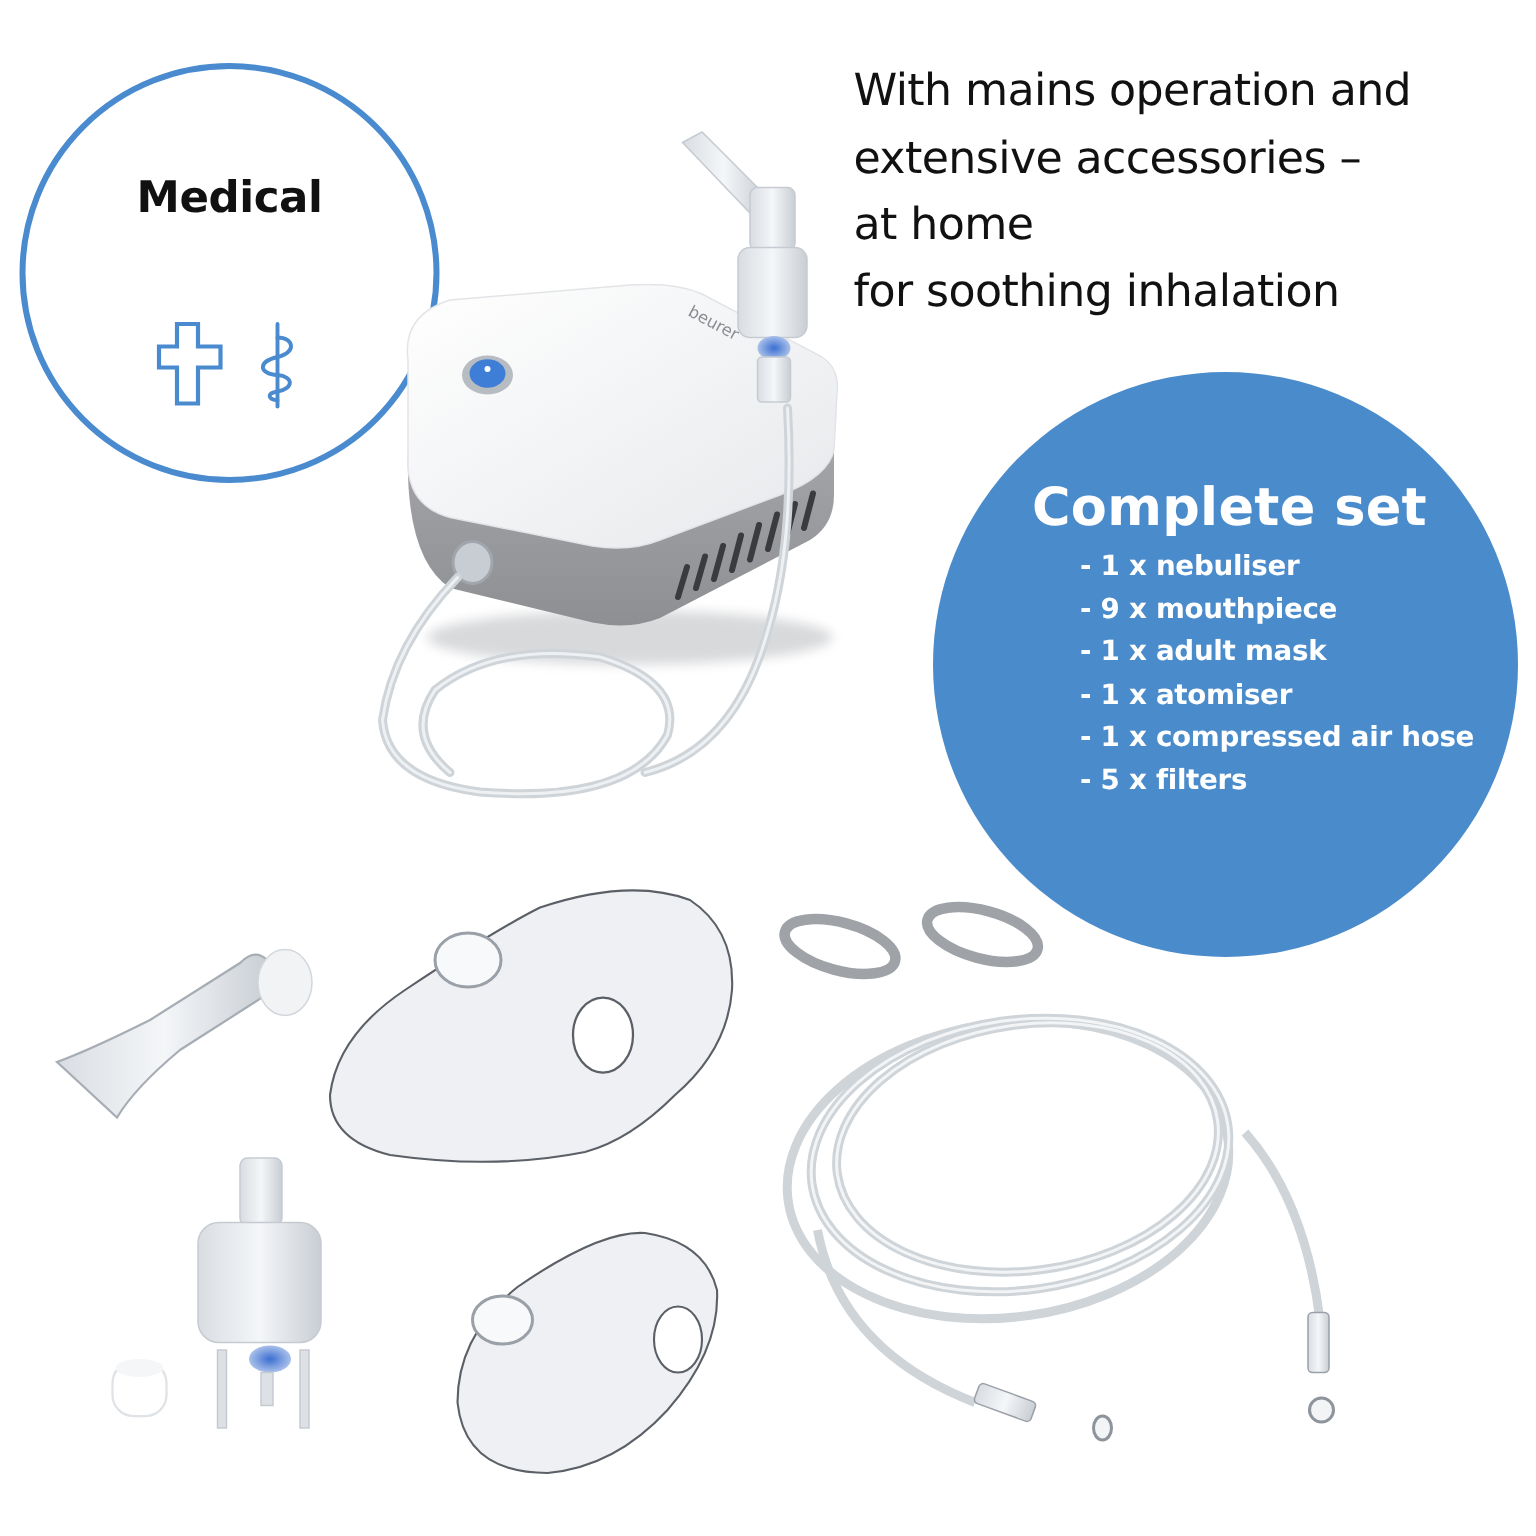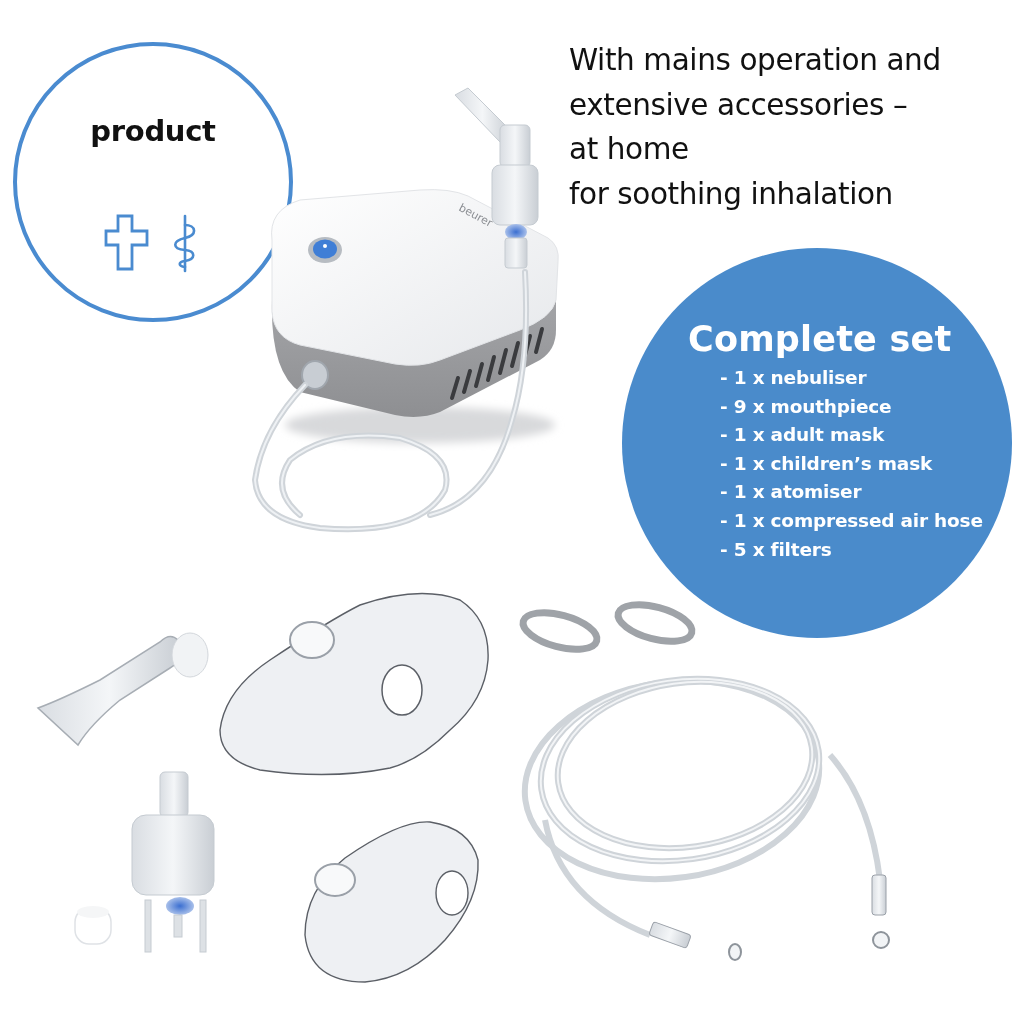--- a/index.html
+++ b/index.html
@@ -28,21 +28,21 @@
                  letter-spacing:-0.2px; white-space:nowrap; }
 
   svg { display:block; }
   .brand { font-family:"DejaVu Sans", sans-serif; }
 </style>
 </head>
 <body>
 
 <div class="abs badge-circle"></div>
 <div class="abs badge-title">
-  <div>product</div>
+  <div>Medical</div>
 </div>
 <div class="abs badge-icons">
   <svg width="100" height="60" viewBox="0 0 100 60">
     <g>
       <path d="M14 3 H28 V18 H43 V32 H28 V56 H14 V32 H2 V18 H14 Z" fill="none" stroke="#4a8bd0" stroke-width="2.8" stroke-linejoin="miter"></path>
     </g>
     <g fill="none" stroke="#4a8bd0" stroke-width="2.6" stroke-linecap="round">
       <line x1="81" y1="3" x2="81" y2="58"></line>
       <path d="M81 12 C92 12 94 22 81 25 C68 28 68 36 81 37 C92 38 92 46 81 48 C74 49 74 53 81 54"></path>
     </g>
@@ -55,21 +55,20 @@
   <div>at home</div>
   <div>for soothing inhalation</div>
 </div>
 
 <div class="abs set-circle"></div>
 <div class="abs set-title">Complete set</div>
 <ul class="abs set-list">
   <li>- 1 x nebuliser</li>
   <li>- 9 x mouthpiece</li>
   <li>- 1 x adult mask</li>
-  <li>- 1 x children’s mask</li>
   <li>- 1 x atomiser</li>
   <li>- 1 x compressed air hose</li>
   <li>- 5 x filters</li>
 </ul>
 
 <svg class="abs" style="left:0;top:0;pointer-events:none" width="1024" height="1024" viewBox="0 0 1024 1024">
   <defs>
     <linearGradient id="bodyWhite" x1="0" y1="0" x2="1" y2="1">
       <stop offset="0" stop-color="#ffffff"></stop>
       <stop offset="1" stop-color="#e6e8eb"></stop>

